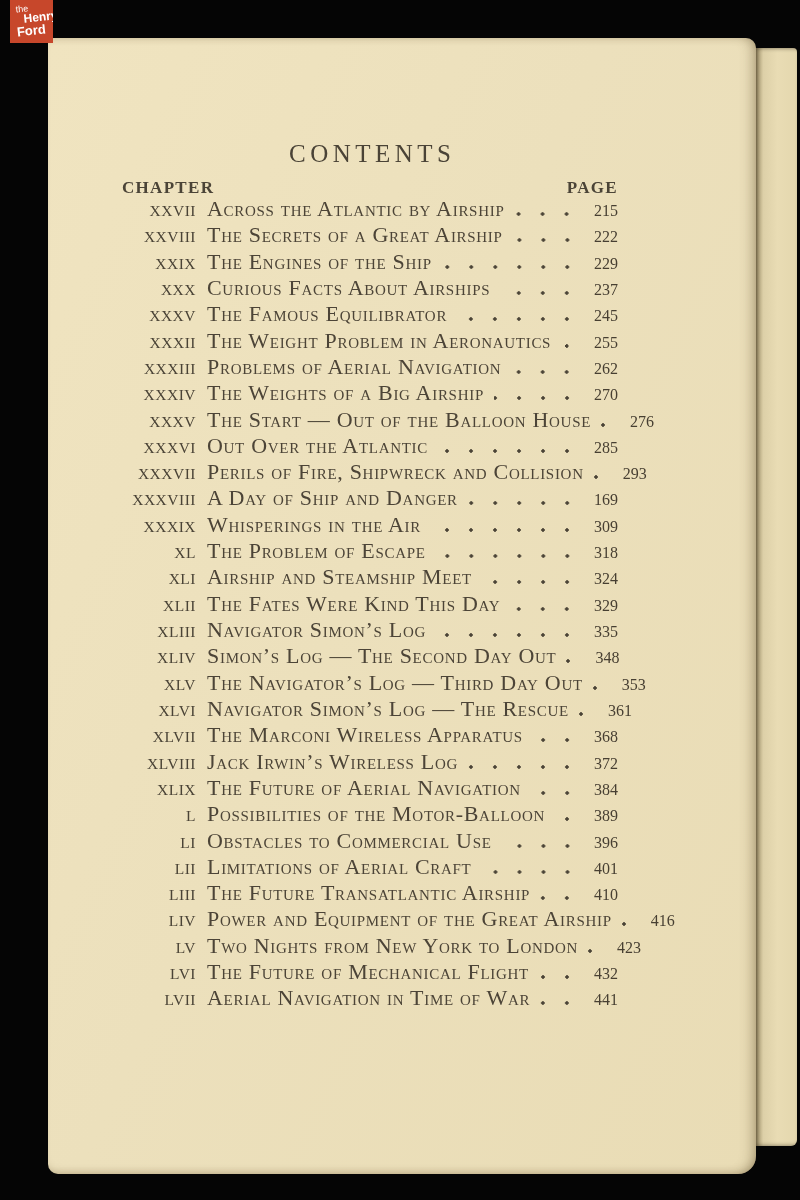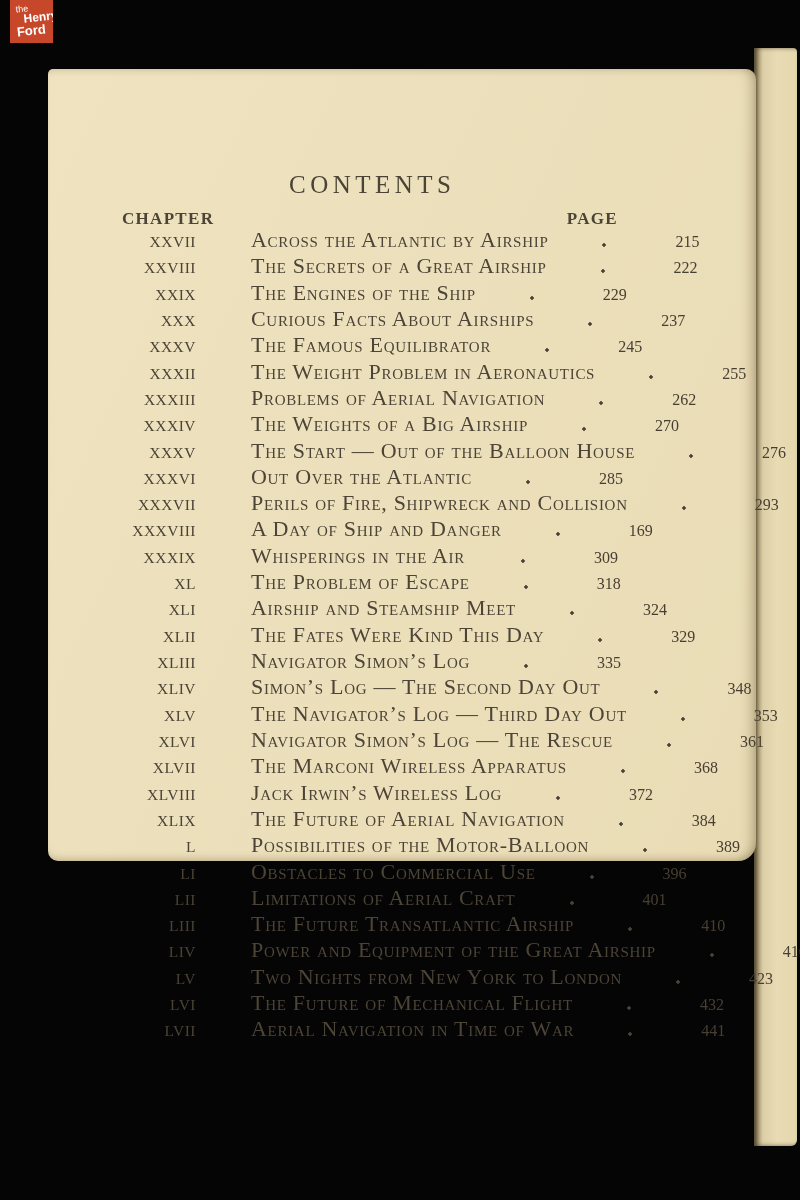--- a/index.html
+++ b/index.html
@@ -16,28 +16,27 @@
     position: absolute; left: 754px; top: 48px;
     width: 43px; height: 1098px;
     background: linear-gradient(to right, #9c8c64 0%, #ddd0a8 22%, #e9dcb4 55%, #e4d7ae 100%);
     border-radius: 0 4px 6px 0;
     box-shadow: inset 3px 0 4px rgba(30,22,8,.6);
   }
 
   
   .page {
     position: absolute; left: 48px; top: 38px;
-    width: 708px; height: 792px;
+    width: 708px; height: 1136px;
     background: linear-gradient(115deg, #f0e4c0 0%, #ece0bc 45%, #e9dcb5 100%);
     border-radius: 5px 10px 18px 10px;
     box-shadow: inset -10px 0 14px -8px rgba(85,65,30,.45),
                 inset 0 -7px 10px -7px rgba(85,65,30,.35),
                 inset 0 6px 9px -7px rgba(85,65,30,.25);
     color: #4c4437;
-    margin-top: 31px;
   }
 
   .content { position: absolute; left: 74px; top: 0; width: 496px; }
 
   .title {
     margin: 102px 0 0 0;
     font-size: 25px; font-weight: normal;
     letter-spacing: 4.5px; padding-left: 4.5px;
     text-align: center; color: #4a4336;
   }
@@ -47,21 +46,21 @@
     display: flex; justify-content: space-between;
     font-family: "Liberation Serif", serif;
     font-size: 17px; font-weight: bold; letter-spacing: 1.3px;
     color: #4b4437; line-height: 14px;
   }
 
   .toc { margin-top: 2px; }
 
   .row {
     display: flex; align-items: baseline;
-    line-height: 24.32px; white-space: nowrap; gap: 44px;
+    line-height: 24.32px; white-space: nowrap;
   }
   .num {
     flex: 0 0 74px; text-align: right;
     font-size: 15.5px; letter-spacing: 0.5px; color: #4a4336;
     direction: rtl; 
   }
   .ttl {
     margin-left: 11px;
     font-size: 22px; font-variant: small-caps; letter-spacing: 0.7px;
     color: #4c4437;

